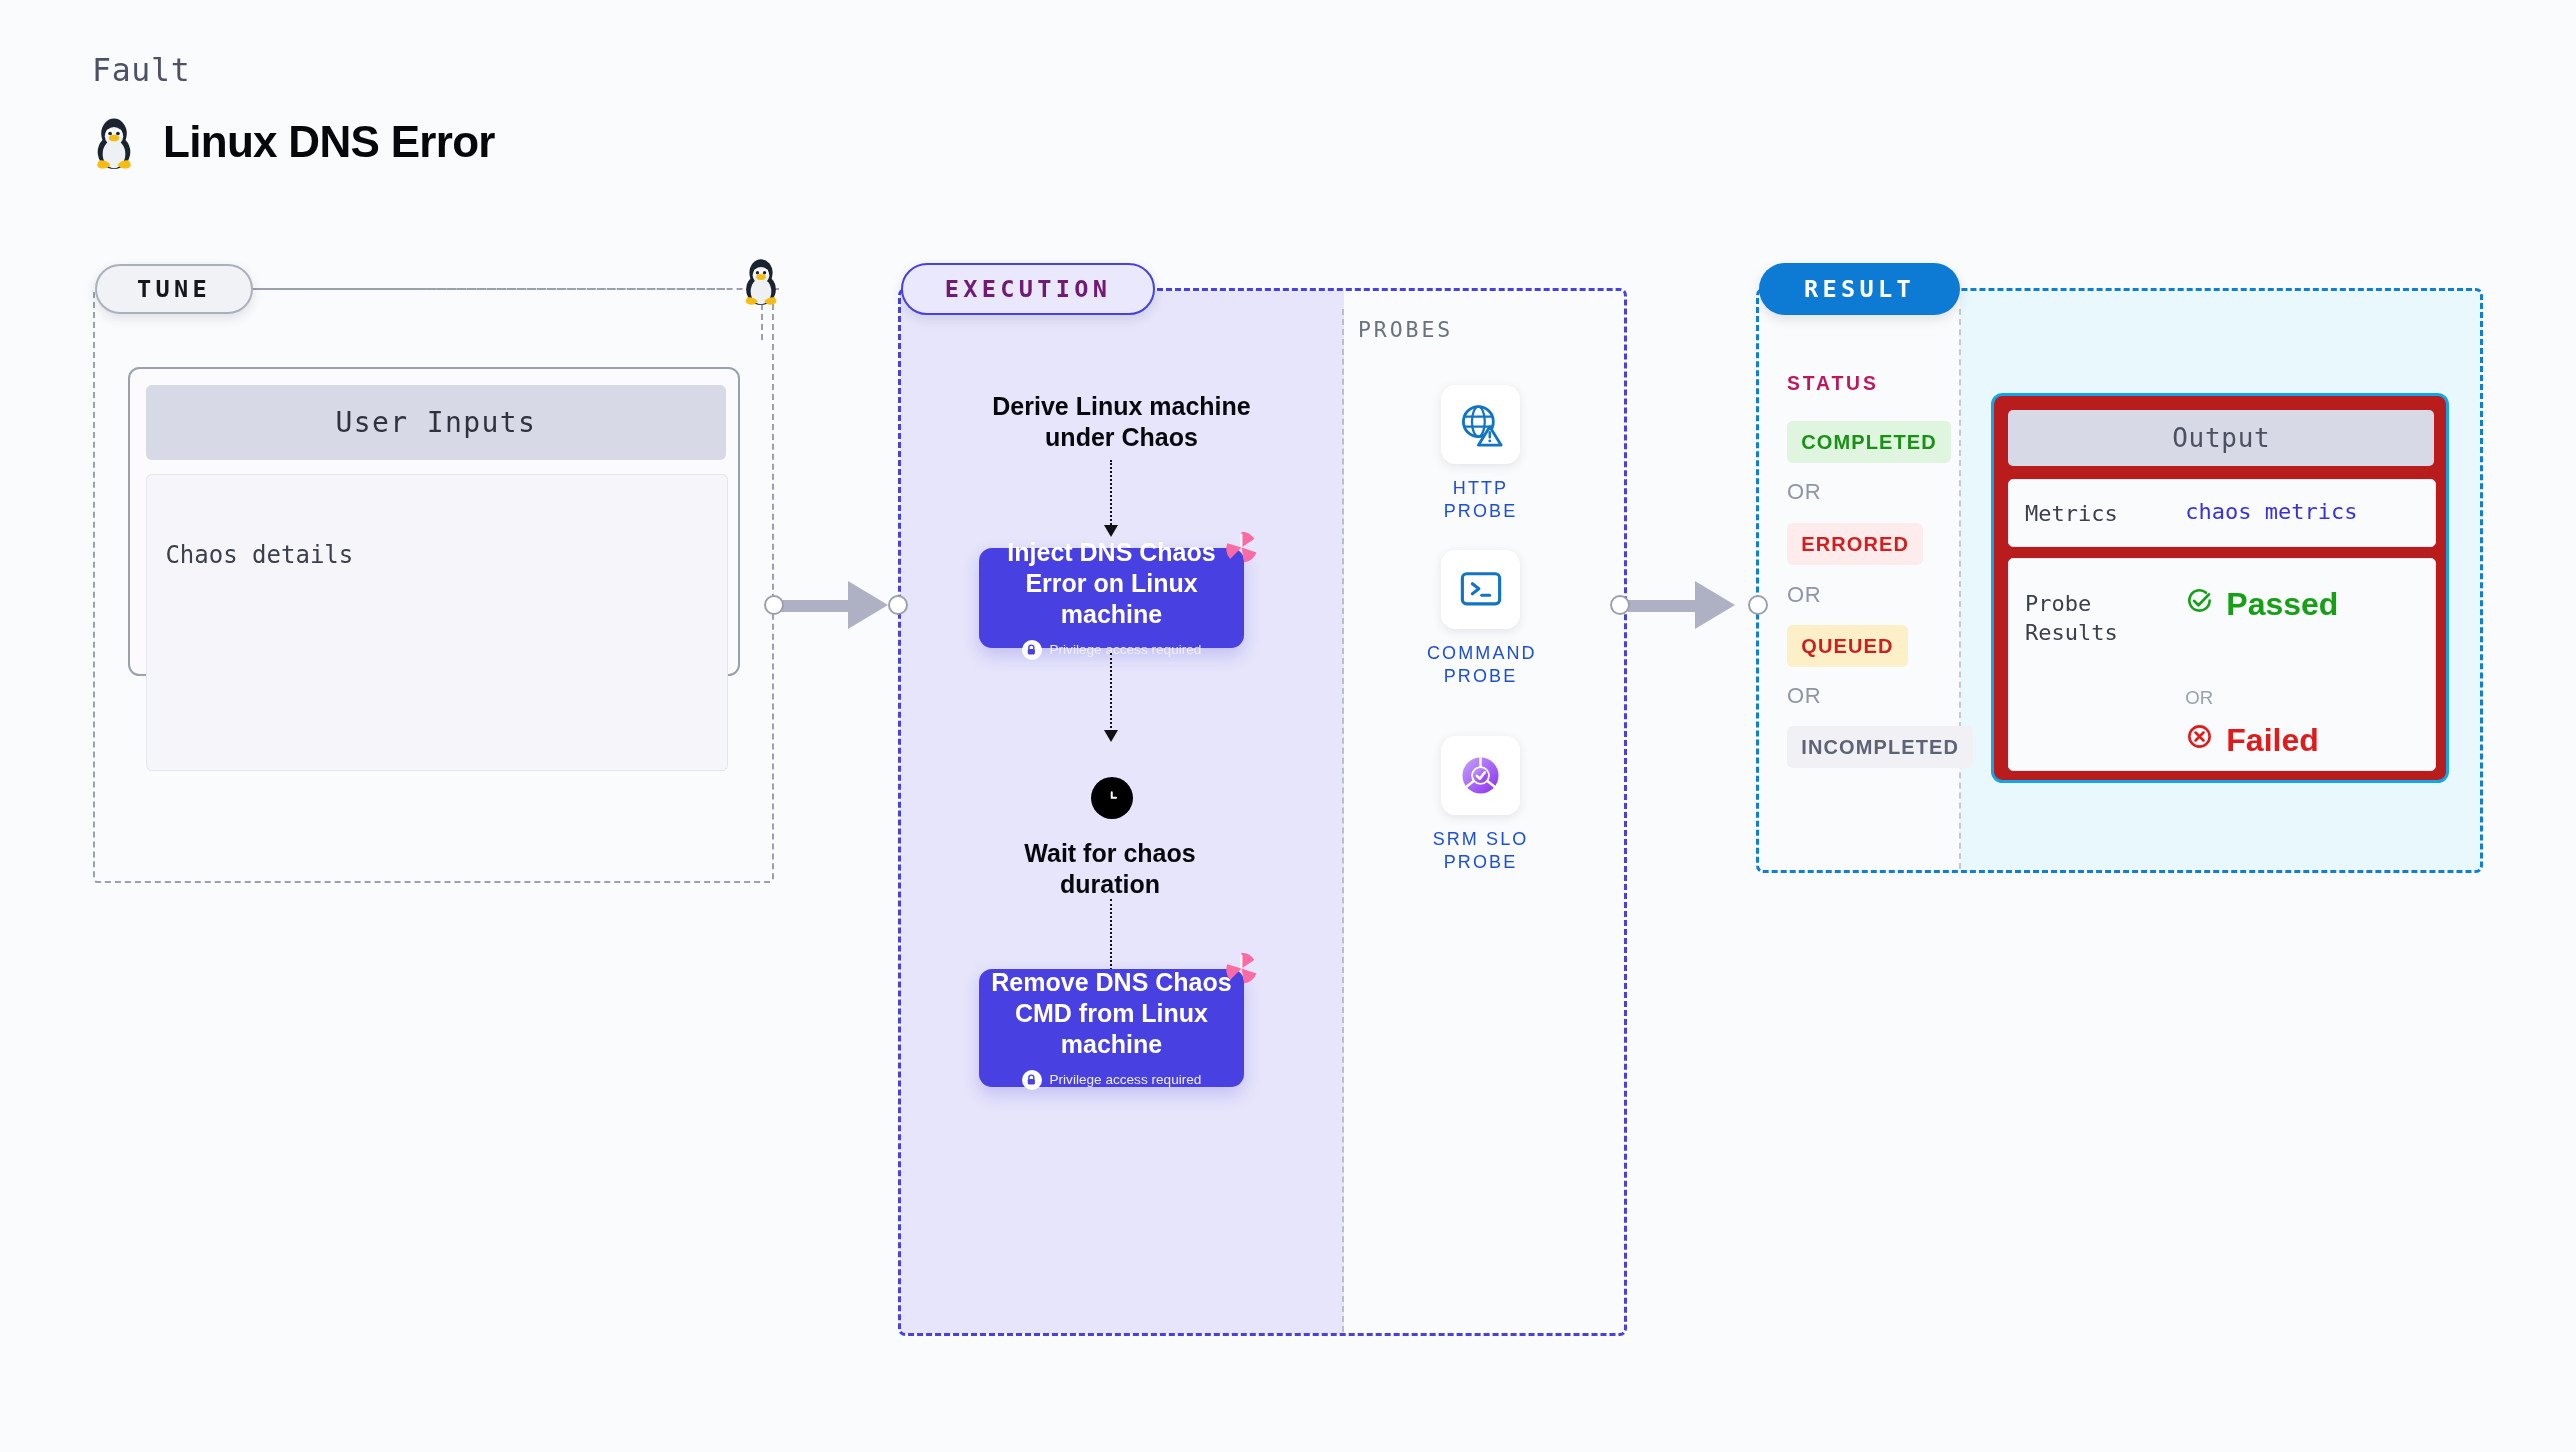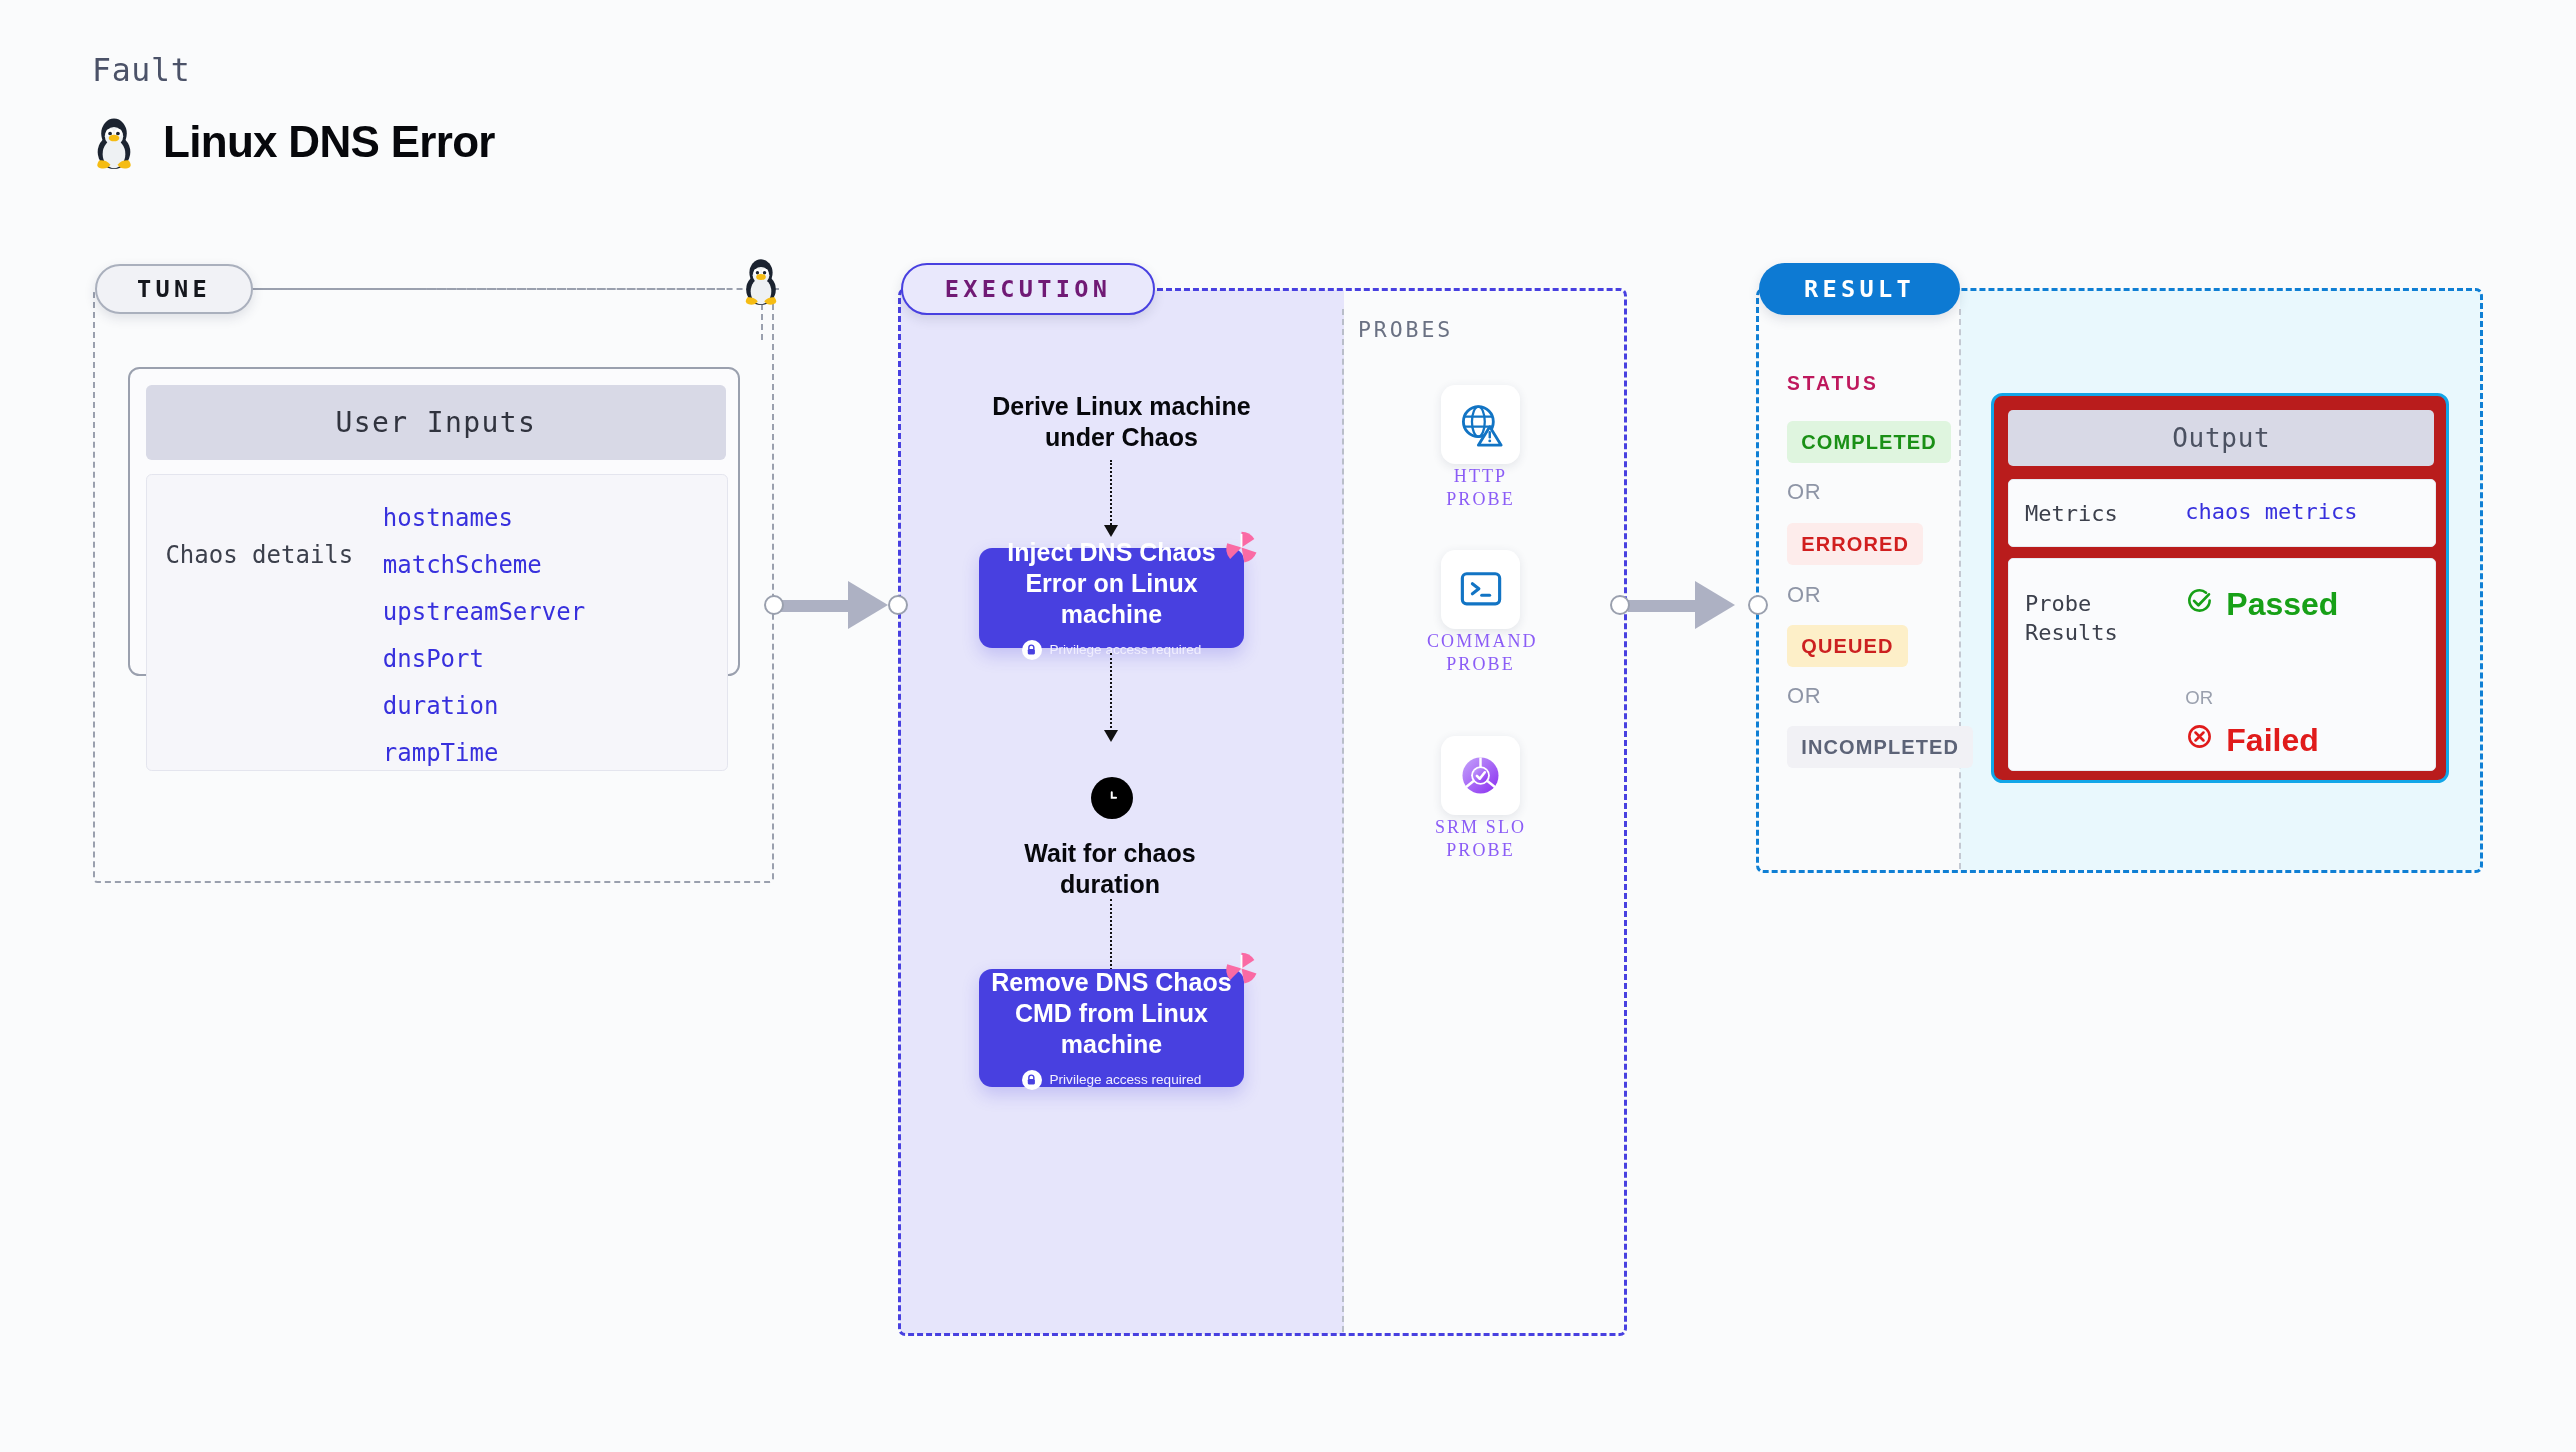--- a/index.html
+++ b/index.html
@@ -136,23 +136,23 @@
 
   
   .probe{position:absolute;width:107px;text-align:center;}
   .probe .card{
     width:79px;height:79px;margin:0 auto;
     background:#fff;border-radius:14.3px;
     box-shadow:0 2.9px 10px rgba(40,45,80,.10);
     display:flex;align-items:center;justify-content:center;
   }
   .probe .lbl{
-    margin-top:1px;
-    font-family:Liberation Serif, serif;
-    font-size:18px;color:#8b5cf6;letter-spacing:2.1px;line-height:23px;
+    margin-top:13px;
+    font-family:Liberation Sans, sans-serif;
+    font-size:18px;color:#1d4ed8;letter-spacing:2.1px;line-height:23px;
   }
 
   
   #result-panel{
     left:1756px;top:288px;width:727px;height:585px;
     border:3.6px dashed #0f7fd4;border-radius:7.2px;background:transparent;
   }
   #result-pill{
     left:1759px;top:263px;width:201px;height:52px;
     background:#0d7ad3;border:none;color:#fff;font-size:23.6px;
@@ -271,28 +271,20 @@
     <ellipse cx="31" cy="32.5" rx="7.5" ry="4.6" fill="#f5bc13"></ellipse>
     <path d="M10 64 q-6 9 2 11 q9 2 14 -5 q-6 -7 -16 -6z" fill="#f5bc13"></path>
     <path d="M52 64 q6 9 -2 11 q-9 2 -14 -5 q6 -7 16 -6z" fill="#f5bc13"></path>
   </svg>
 </div>
 
 <div id="tune-card" class="panel">
   <div id="user-inputs-head">User Inputs</div>
   <div id="user-inputs-body">
     <div id="chaos-details-label">Chaos details</div>
-    <div id="input-list">
-      <div class="item">hostnames</div>
-      <div class="item">matchScheme</div>
-      <div class="item">upstreamServer</div>
-      <div class="item">dnsPort</div>
-      <div class="item">duration</div>
-      <div class="item">rampTime</div>
-    </div>
   </div>
 </div>
 
 <div class="conn-dot" style="left:764px;top:595px;"></div>
 <div class="conn-bar" style="left:781px;top:600px;width:75px;"></div>
 <div class="conn-tip" style="left:848px;top:581px;"></div>
 <div class="conn-dot" style="left:888px;top:595px;"></div>
 
 <div id="exec-fill"></div>
 <div id="exec-panel" class="panel"></div>

